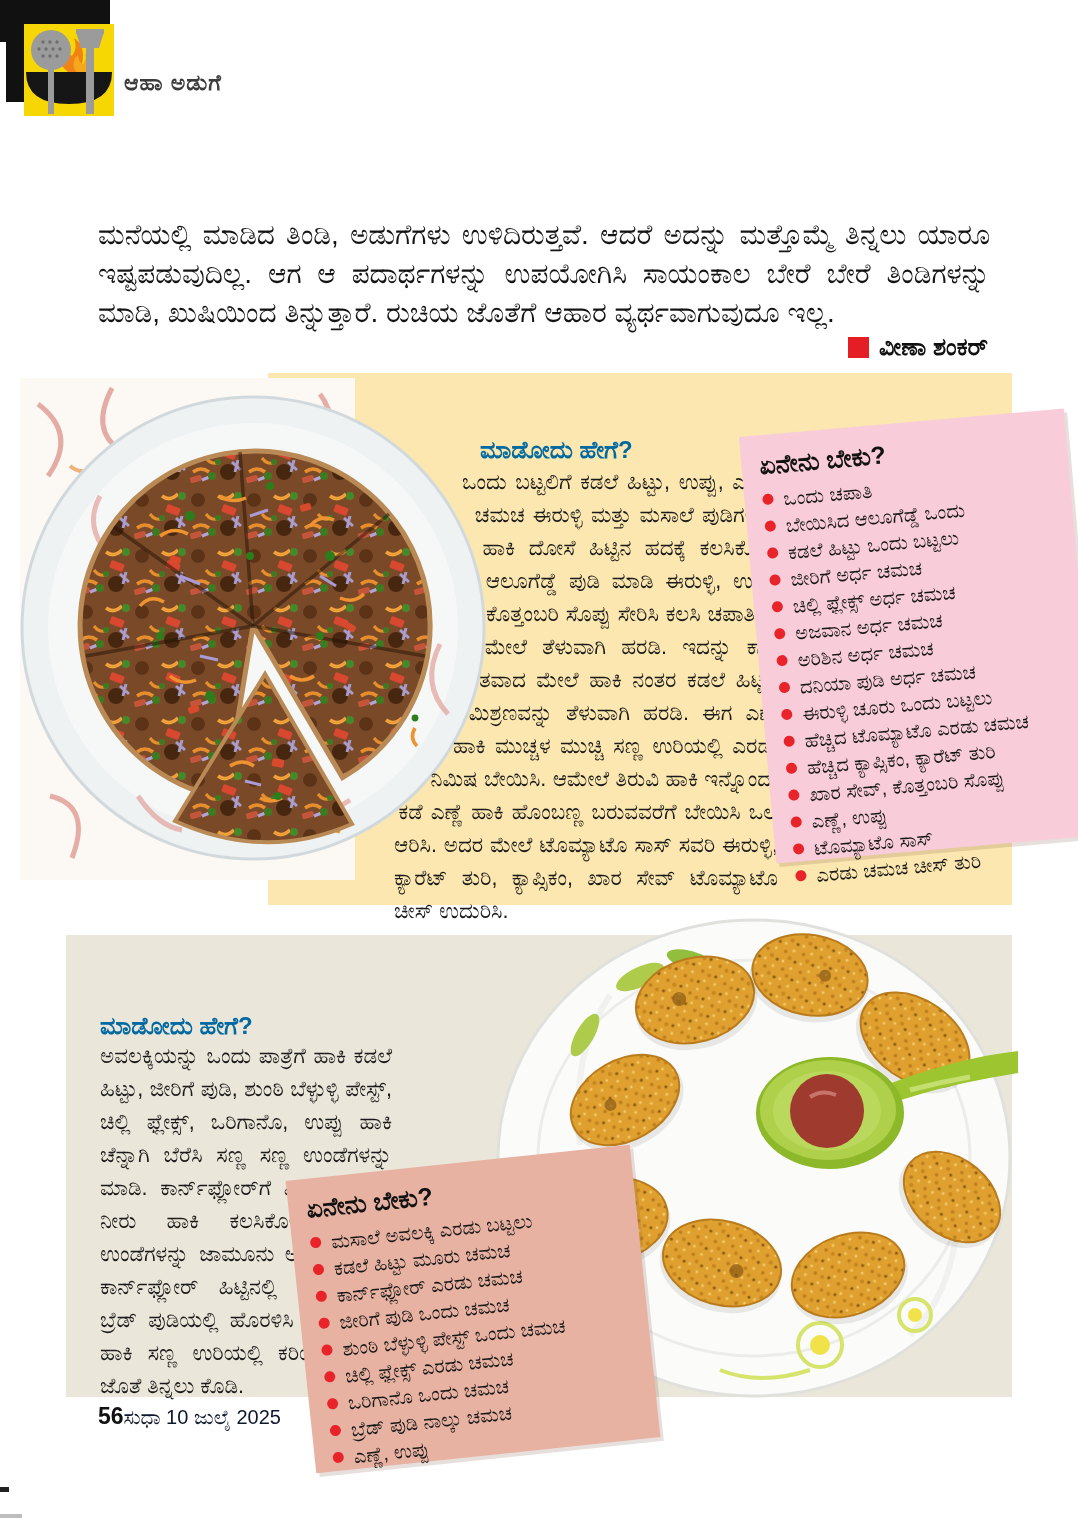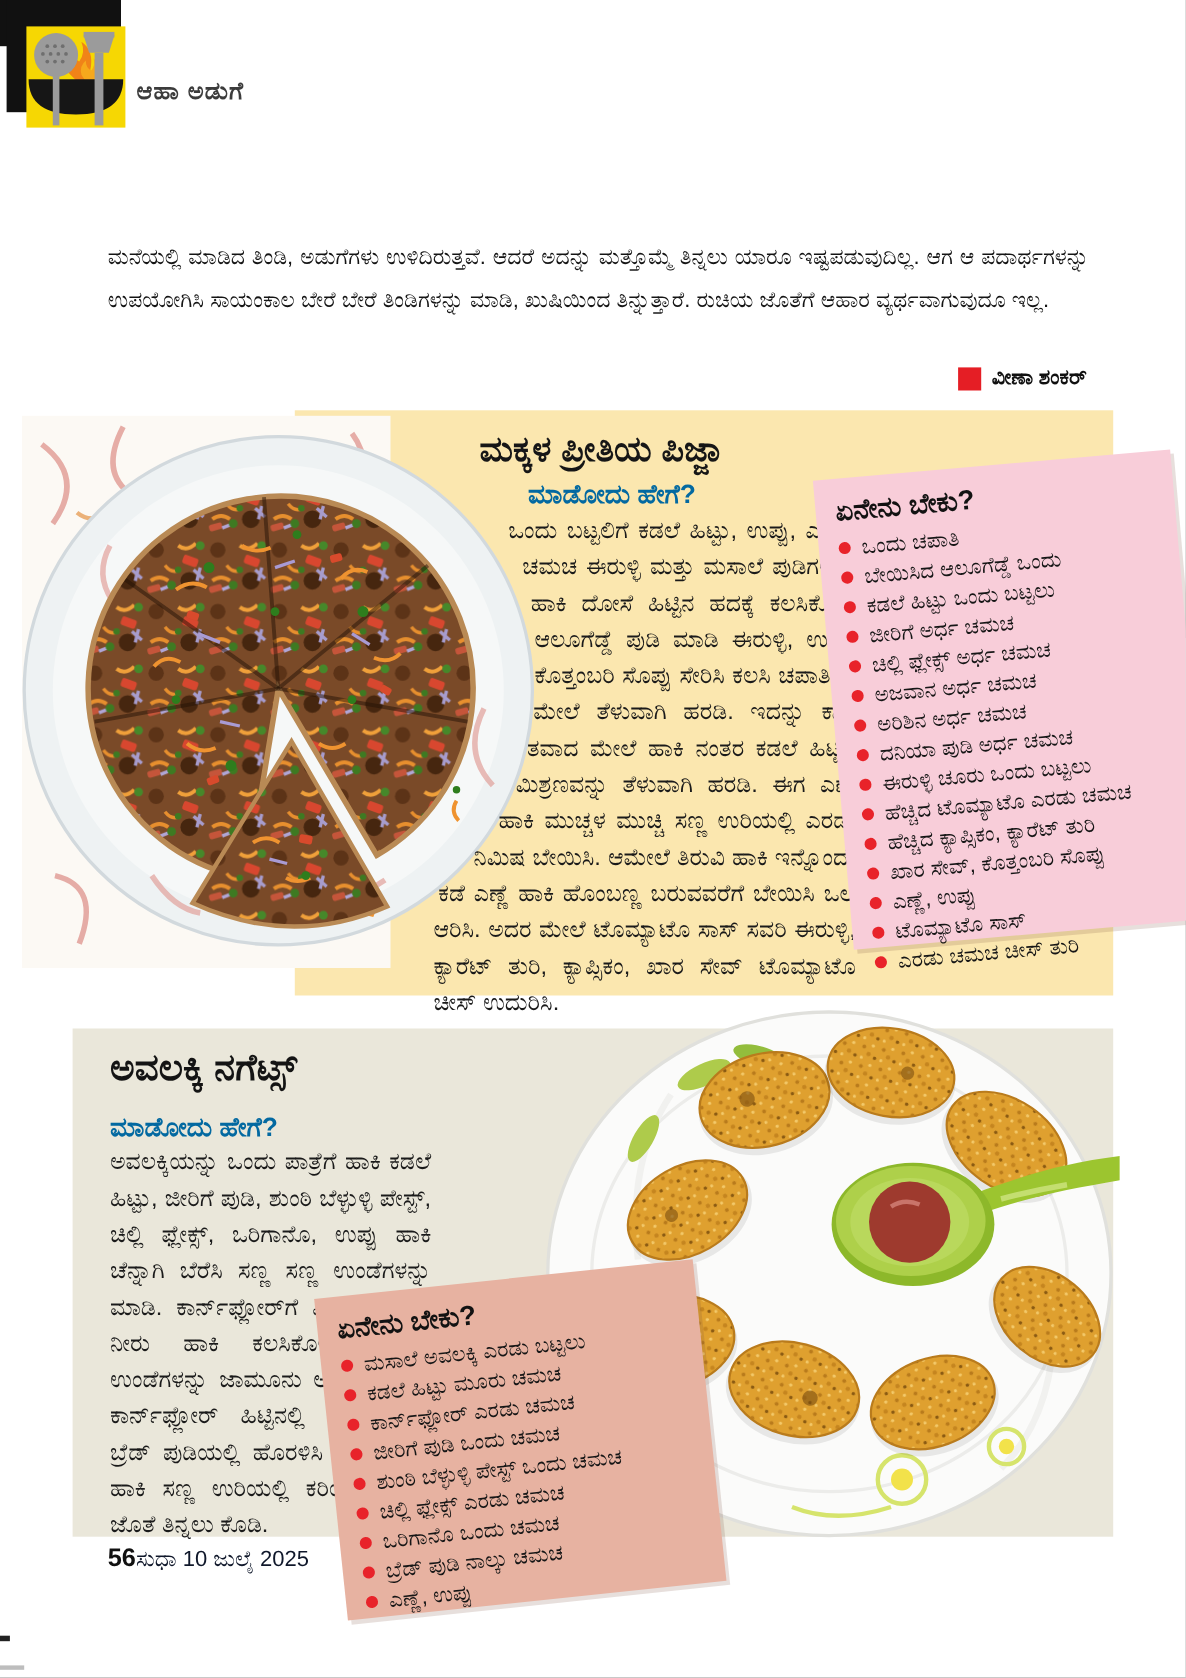--- a/index.html
+++ b/index.html
@@ -8,24 +8,24 @@
     background:#ffffff;overflow:hidden;
     font-family:"Liberation Sans","DejaVu Sans",sans-serif;color:#151515;
   }
   .abs{position:absolute;}
 
   
   .logo-black{left:6px;top:0;width:104px;height:102px;background:#111;}
   .logo-yellow{left:24px;top:24px;width:90px;height:92px;background:#f6d703;}
   .kicker{left:124px;top:70px;font-size:22px;font-weight:bold;color:#3c3c3c;letter-spacing:1px;}
   .page-title{left:98px;top:118px;width:900px;font-size:55px;font-weight:bold;color:#0b0b0b;letter-spacing:0;line-height:1.1;}
-  .intro{left:98px;top:215px;width:892px;font-size:20px;line-height:39px;text-align:justify;color:#141414;font-weight:500;}
+  .intro{left:98px;top:215px;width:892px;font-size:28px;line-height:39px;text-align:justify;color:#141414;font-weight:500;}
   .byline{right:90px;top:333px;display:flex;align-items:center;gap:10px;}
   .byline .sq{width:21px;height:21px;background:#e51e25;}
-  .byline .nm{font-size:19px;font-weight:bold;color:#101010;}
+  .byline .nm{font-size:24px;font-weight:bold;color:#101010;}
 
   
   .panel1{left:268px;top:373px;width:744px;height:532px;background:#fbe7af;}
   .r1-title{left:436px;top:390px;font-size:32px;font-weight:bold;color:#161616;}
   .method-label{font-size:24px;font-weight:bold;color:#0369a1;}
   .r1-method-label{left:480px;top:436px;}
   .r1-method{left:394px;top:466px;width:384px;height:420px;font-size:21.5px;line-height:33px;text-align:justify;color:#1a1a1a;}
   .r1-method .spacer{float:left;width:98px;height:400px;shape-outside:circle(250px at -158px 140px);}
 
   .ingbox{background:#f8cdd9;box-shadow:3px 4px 0 rgba(120,80,60,.18);padding:14px 16px 12px 18px;}
@@ -204,21 +204,20 @@
       <g fill="#d84a2c">
         <rect x="150" y="180" width="11" height="7" rx="2" transform="rotate(20 155 183)"></rect>
         <rect x="280" y="128" width="11" height="7" rx="2" transform="rotate(-15 285 131)"></rect>
         <rect x="326" y="248" width="10" height="7" rx="2" transform="rotate(30 331 251)"></rect>
         <rect x="168" y="330" width="11" height="7" rx="2" transform="rotate(-20 173 333)"></rect>
         <rect x="252" y="383" width="12" height="8" rx="2" transform="rotate(10 258 387)"></rect>
       </g>
     </g>
   </svg>
 
-  <div class="abs r1-title">ಮಕ್ಕಳ ಪ್ರೀತಿಯ ಪಿಜ್ಜಾ</div>
   <div class="abs method-label r1-method-label">ಮಾಡೋದು ಹೇಗೆ?</div>
   <div class="abs r1-method">
     <span class="spacer"></span>
     <span>ಒಂದು ಬಟ್ಟಲಿಗೆ ಕಡಲೆ ಹಿಟ್ಟು, ಉಪ್ಪು, ಎರಡು ಚಮಚ ಈರುಳ್ಳಿ ಮತ್ತು ಮಸಾಲೆ ಪುಡಿಗಳನ್ನು ಹಾಕಿ ದೋಸೆ ಹಿಟ್ಟಿನ ಹದಕ್ಕೆ ಕಲಸಿಕೊಳ್ಳಿ. ಆಲೂಗೆಡ್ಡೆ ಪುಡಿ ಮಾಡಿ ಈರುಳ್ಳಿ, ಉಪ್ಪು, ಕೊತ್ತಂಬರಿ ಸೊಪ್ಪು ಸೇರಿಸಿ ಕಲಸಿ ಚಪಾತಿಯ ಮೇಲೆ ತೆಳುವಾಗಿ ಹರಡಿ. ಇದನ್ನು ಕಾದ ತವಾದ ಮೇಲೆ ಹಾಕಿ ನಂತರ ಕಡಲೆ ಹಿಟ್ಟಿನ ಮಿಶ್ರಣವನ್ನು ತೆಳುವಾಗಿ ಹರಡಿ. ಈಗ ಎಣ್ಣೆ ಹಾಕಿ ಮುಚ್ಚಳ ಮುಚ್ಚಿ ಸಣ್ಣ ಉರಿಯಲ್ಲಿ ಎರಡು ನಿಮಿಷ ಬೇಯಿಸಿ. ಆಮೇಲೆ ತಿರುವಿ ಹಾಕಿ ಇನ್ನೊಂದು ಕಡೆ ಎಣ್ಣೆ ಹಾಕಿ ಹೊಂಬಣ್ಣ ಬರುವವರೆಗೆ ಬೇಯಿಸಿ ಒಲೆ ಆರಿಸಿ. ಅದರ ಮೇಲೆ ಟೊಮ್ಯಾಟೊ ಸಾಸ್ ಸವರಿ ಈರುಳ್ಳಿ, ಕ್ಯಾರೆಟ್ ತುರಿ, ಕ್ಯಾಪ್ಸಿಕಂ, ಖಾರ ಸೇವ್ ಟೊಮ್ಯಾಟೊ ಚೀಸ್ ಉದುರಿಸಿ.</span>
   </div>
 
   <div class="abs ingbox box1">
     <div class="ibt">ಏನೇನು ಬೇಕು?</div>
     <ul>
       <li>
@@ -363,21 +362,20 @@
       <path d="M402 188 C450 172 482 166 528 158 L528 136 C480 142 445 152 396 170 Z" fill="#9cc52f"></path>
       <ellipse cx="340" cy="198" rx="74" ry="56" fill="#8db82a"></ellipse>
       <ellipse cx="338" cy="195" rx="68" ry="50" fill="#aed04a"></ellipse>
       <ellipse cx="337" cy="196" rx="54" ry="40" fill="#b9d85c"></ellipse>
       <circle cx="337" cy="196" r="37" fill="#9e3a2e"></circle>
       <path d="M320 182 q12 -8 26 -2" stroke="#c9746a" stroke-width="4" fill="none"></path>
       <path d="M420 175 q30 -8 60 -13" stroke="#c4de70" stroke-width="5" fill="none"></path>
     </g>
   </svg>
 
-  <div class="abs r2-title">ಅವಲಕ್ಕಿ ನಗೆಟ್ಸ್</div>
   <div class="abs method-label r2-method-label">ಮಾಡೋದು ಹೇಗೆ?</div>
   <div class="abs r2-method">
     <span class="spacer2"></span>
     <span>ಅವಲಕ್ಕಿಯನ್ನು ಒಂದು ಪಾತ್ರೆಗೆ ಹಾಕಿ ಕಡಲೆ ಹಿಟ್ಟು, ಜೀರಿಗೆ ಪುಡಿ, ಶುಂಠಿ ಬೆಳ್ಳುಳ್ಳಿ ಪೇಸ್ಟ್, ಚಿಲ್ಲಿ ಫ್ಲೇಕ್ಸ್, ಒರಿಗಾನೊ, ಉಪ್ಪು ಹಾಕಿ ಚೆನ್ನಾಗಿ ಬೆರೆಸಿ ಸಣ್ಣ ಸಣ್ಣ ಉಂಡೆಗಳನ್ನು ಮಾಡಿ. ಕಾರ್ನ್‌ಫ್ಲೋರ್‌ಗೆ ಎರಡು ಚಮಚ ನೀರು ಹಾಕಿ ಕಲಸಿಕೊಳ್ಳಿ. ಅವಲಕ್ಕಿ ಉಂಡೆಗಳನ್ನು ಜಾಮೂನು ಆಕಾರಕ್ಕೆ ಮಾಡಿ ಕಾರ್ನ್‌ಫ್ಲೋರ್ ಹಿಟ್ಟಿನಲ್ಲಿ ಅದ್ದಿ ನಂತರ ಬ್ರೆಡ್ ಪುಡಿಯಲ್ಲಿ ಹೊರಳಿಸಿ ಕಾದ ಎಣ್ಣೆಗೆ ಹಾಕಿ ಸಣ್ಣ ಉರಿಯಲ್ಲಿ ಕರಿಯಿರಿ. ಸಾಸ್ ಜೊತೆ ತಿನ್ನಲು ಕೊಡಿ.</span>
   </div>
 
   <div class="abs ingbox box2">
     <div class="ibt">ಏನೇನು ಬೇಕು?</div>
     <ul>
       <li>

